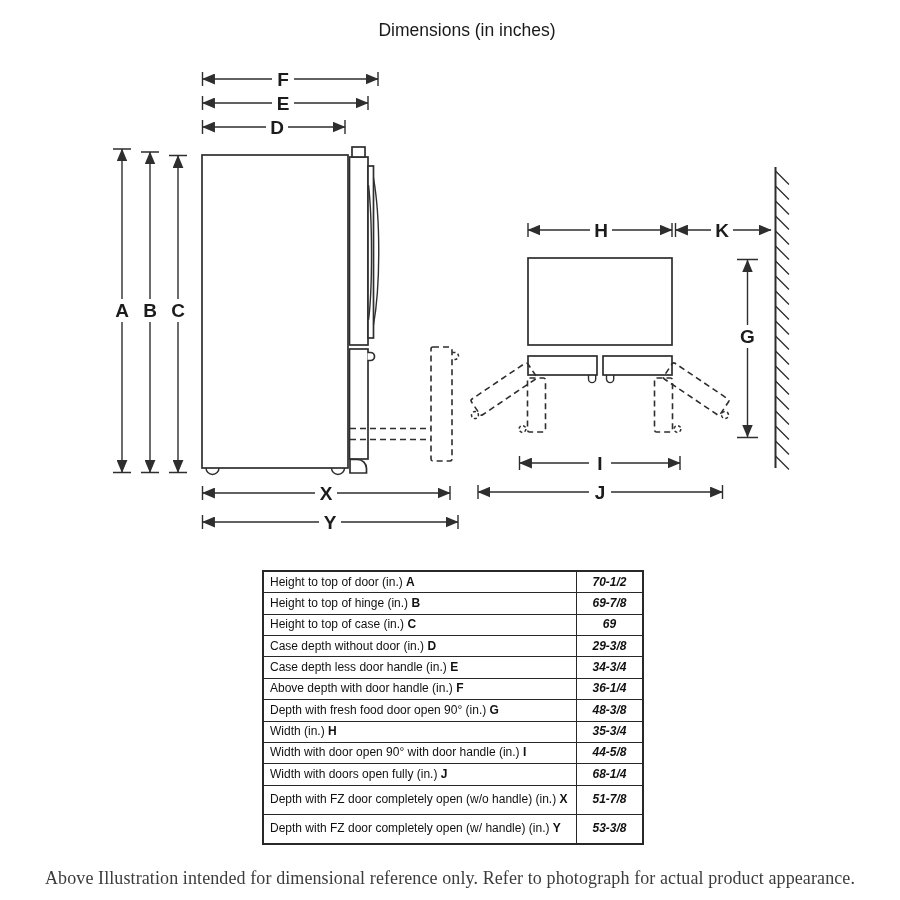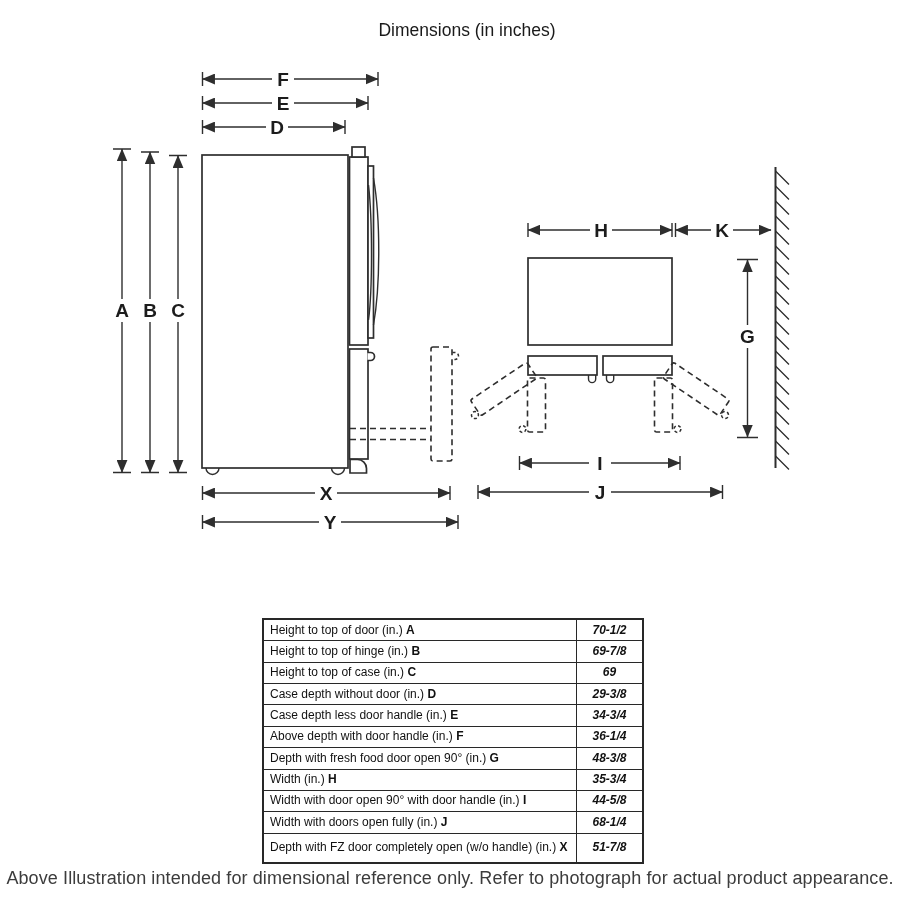--- a/index.html
+++ b/index.html
@@ -1,36 +1,36 @@
 <!DOCTYPE html>
 <html><head>
 <meta charset="utf-8">
 <style>
   html,body{margin:0;padding:0;background:#fff;}
   .page{position:relative;width:900px;height:900px;background:#fff;overflow:hidden;
         font-family:"Liberation Sans",sans-serif;}
   .title{position:absolute;top:20px;left:0;width:900px;text-align:center;
          font-size:17.5px;color:#1a1a1a;padding-left:17px;}
   .footer{position:absolute;top:868px;left:0;width:900px;text-align:center;
-          font-size:18px;color:#3c3c3c;letter-spacing:.1px;white-space:nowrap;}
+          font-size:18px;color:#3c3c3c;letter-spacing:.1px;white-space:nowrap;font-family:Liberation Serif, serif;}
   svg.diagram{position:absolute;top:0;left:0;}
   
   .dim,.tick{stroke:#2e2e2e;stroke-width:1.4;fill:none;}
   .shape{stroke:#2e2e2e;stroke-width:1.7;fill:#fff;}
   .thin{stroke:#2e2e2e;stroke-width:1.4;fill:none;}
   .dash{stroke:#2e2e2e;stroke-width:1.6;fill:none;stroke-dasharray:6 4;}
   .dash2{stroke:#2e2e2e;stroke-width:1.5;fill:none;stroke-dasharray:3 2.4;}
   .wall{stroke:#2e2e2e;stroke-width:2;fill:none;}
   .hatch{stroke:#2e2e2e;stroke-width:1.3;fill:none;}
   .dimlabel{font-family:"Liberation Sans",sans-serif;font-size:19px;font-weight:bold;
             fill:#1c1c1c;text-anchor:middle;}
   .labelbg{fill:#fff;}
   
   .specs{position:absolute;left:262px;top:570px;border-collapse:collapse;
-         border:2.5px solid #282828;font-size:12px;color:#111;margin-top:48px;}
+         border:2.5px solid #282828;font-size:12px;color:#111;}
   .specs td{border:1.4px solid #282828;padding:2.5px 6px;vertical-align:middle;line-height:1.28;}
   .specs td.lbl{width:300px;}
   .specs td.val{width:53px;text-align:center;font-weight:bold;font-style:italic;}
   .specs tr.tall td{padding-top:6.5px;padding-bottom:6.5px;}
 </style>
 </head>
 <body>
 
 <div class="page">
 
@@ -230,18 +230,22 @@
         <td class="val">44-5/8</td>
       </tr>
       <tr>
         <td class="lbl"><span>Width with doors open fully (in.)</span> <b>J</b></td>
         <td class="val">68-1/4</td>
       </tr>
       <tr class="tall">
         <td class="lbl"><span>Depth with FZ door completely open (w/o handle) (in.)</span> <b>X</b></td>
         <td class="val">51-7/8</td>
       </tr>
+      <tr class="tall">
+        <td class="lbl"><span>Depth with FZ door completely open (w/ handle) (in.)</span> <b>Y</b></td>
+        <td class="val">53-3/8</td>
+      </tr>
     </tbody>
   </table>
 
   <div class="footer">Above Illustration intended for dimensional reference only. Refer to photograph for actual product appearance.</div>
 
 </div>
 
 </body></html>

